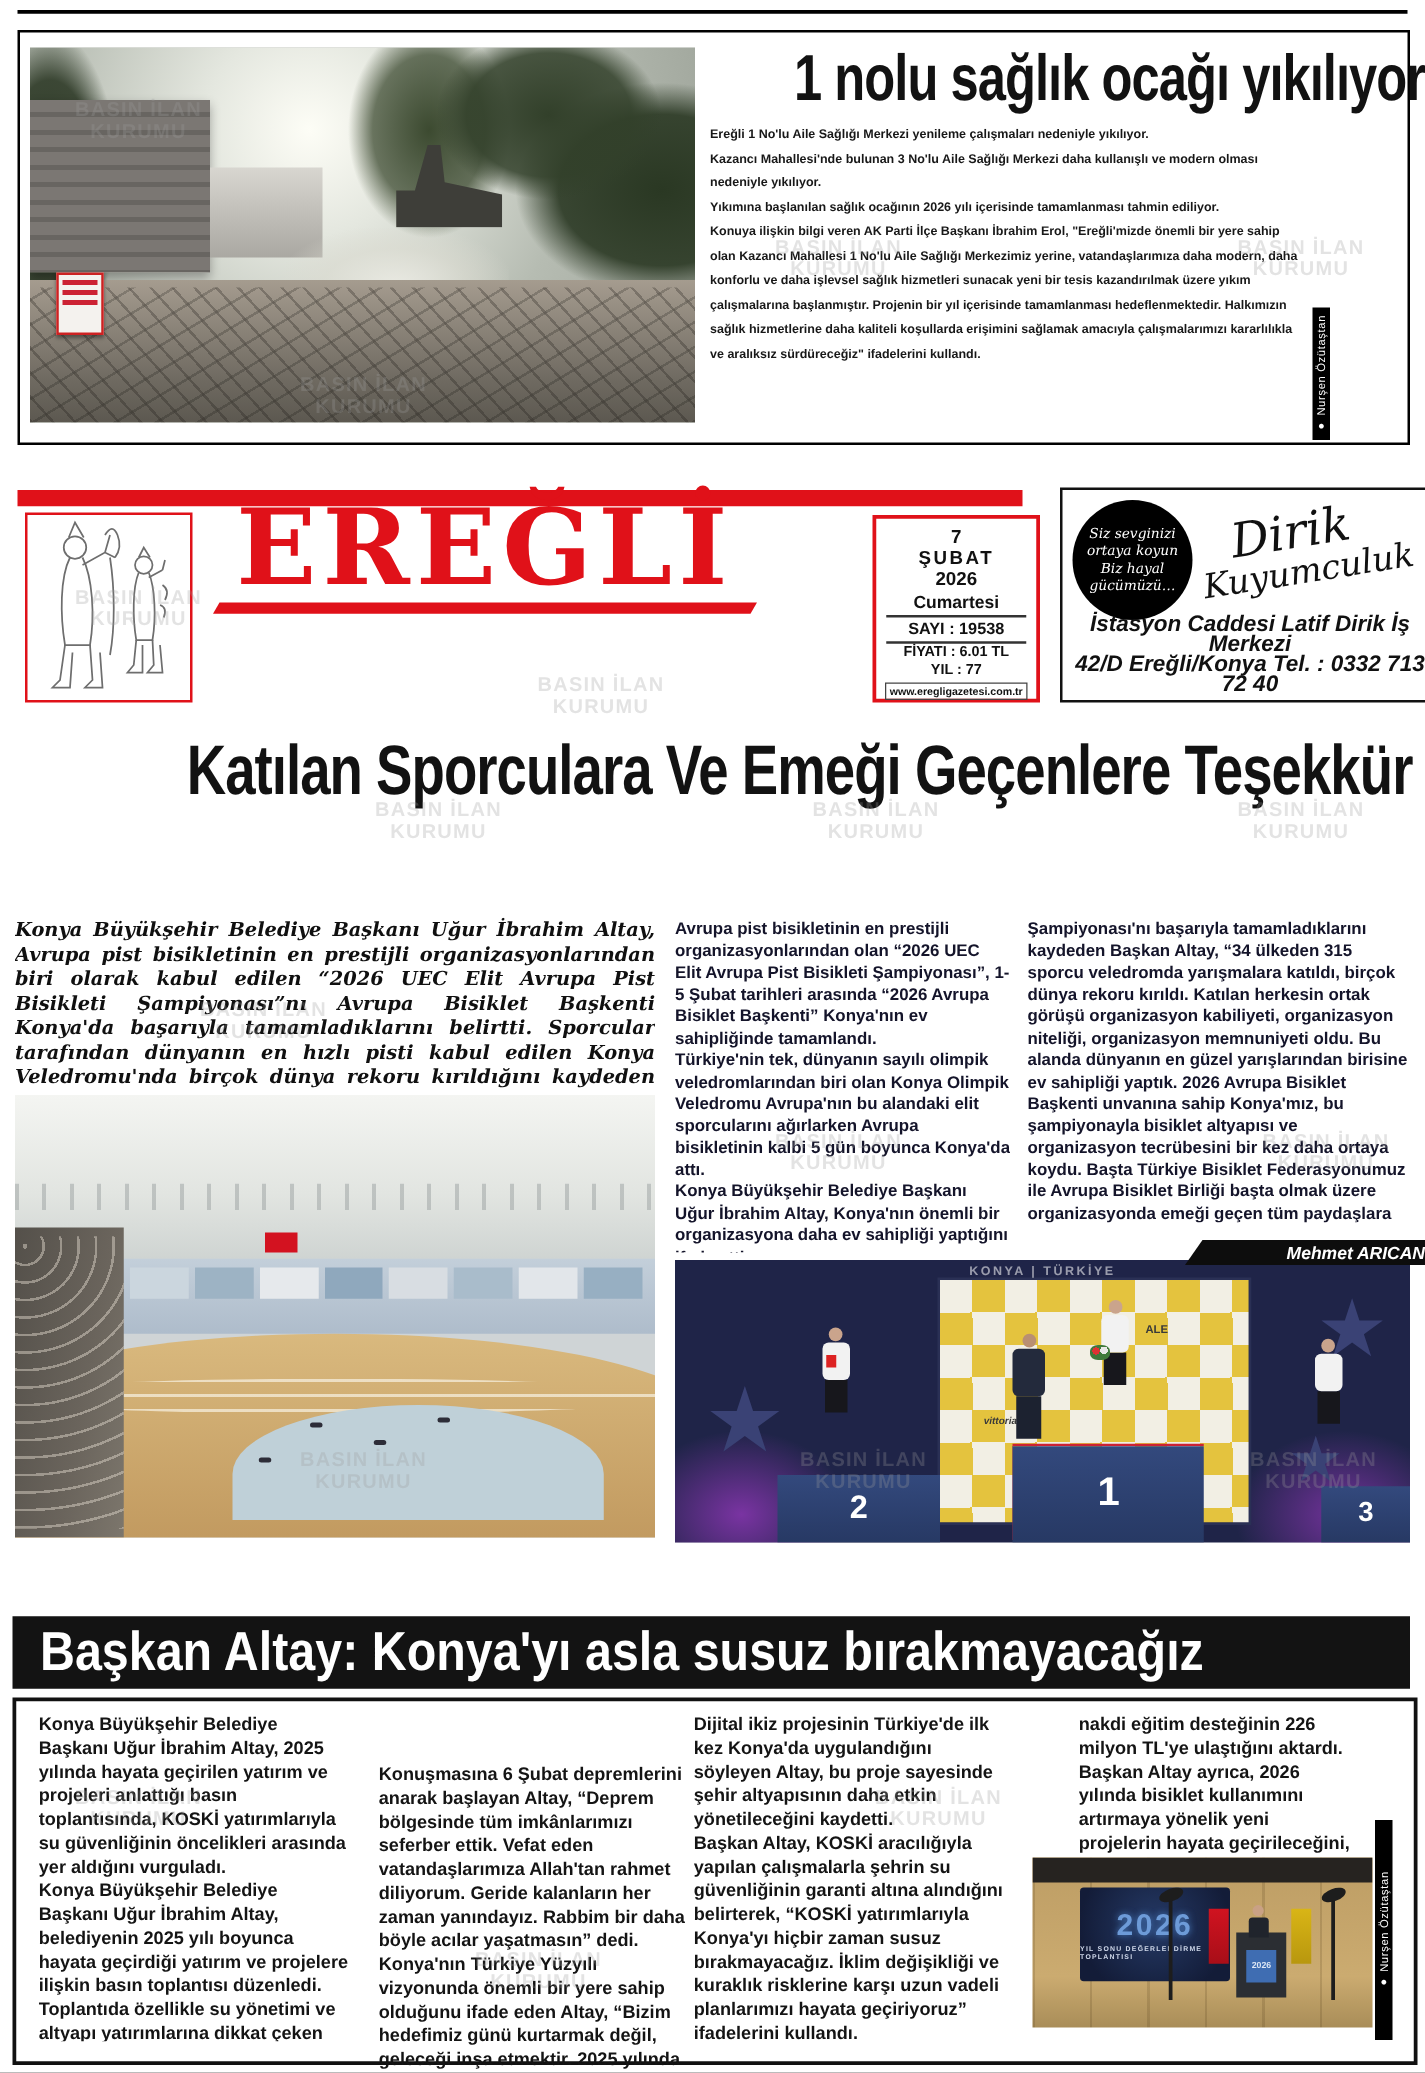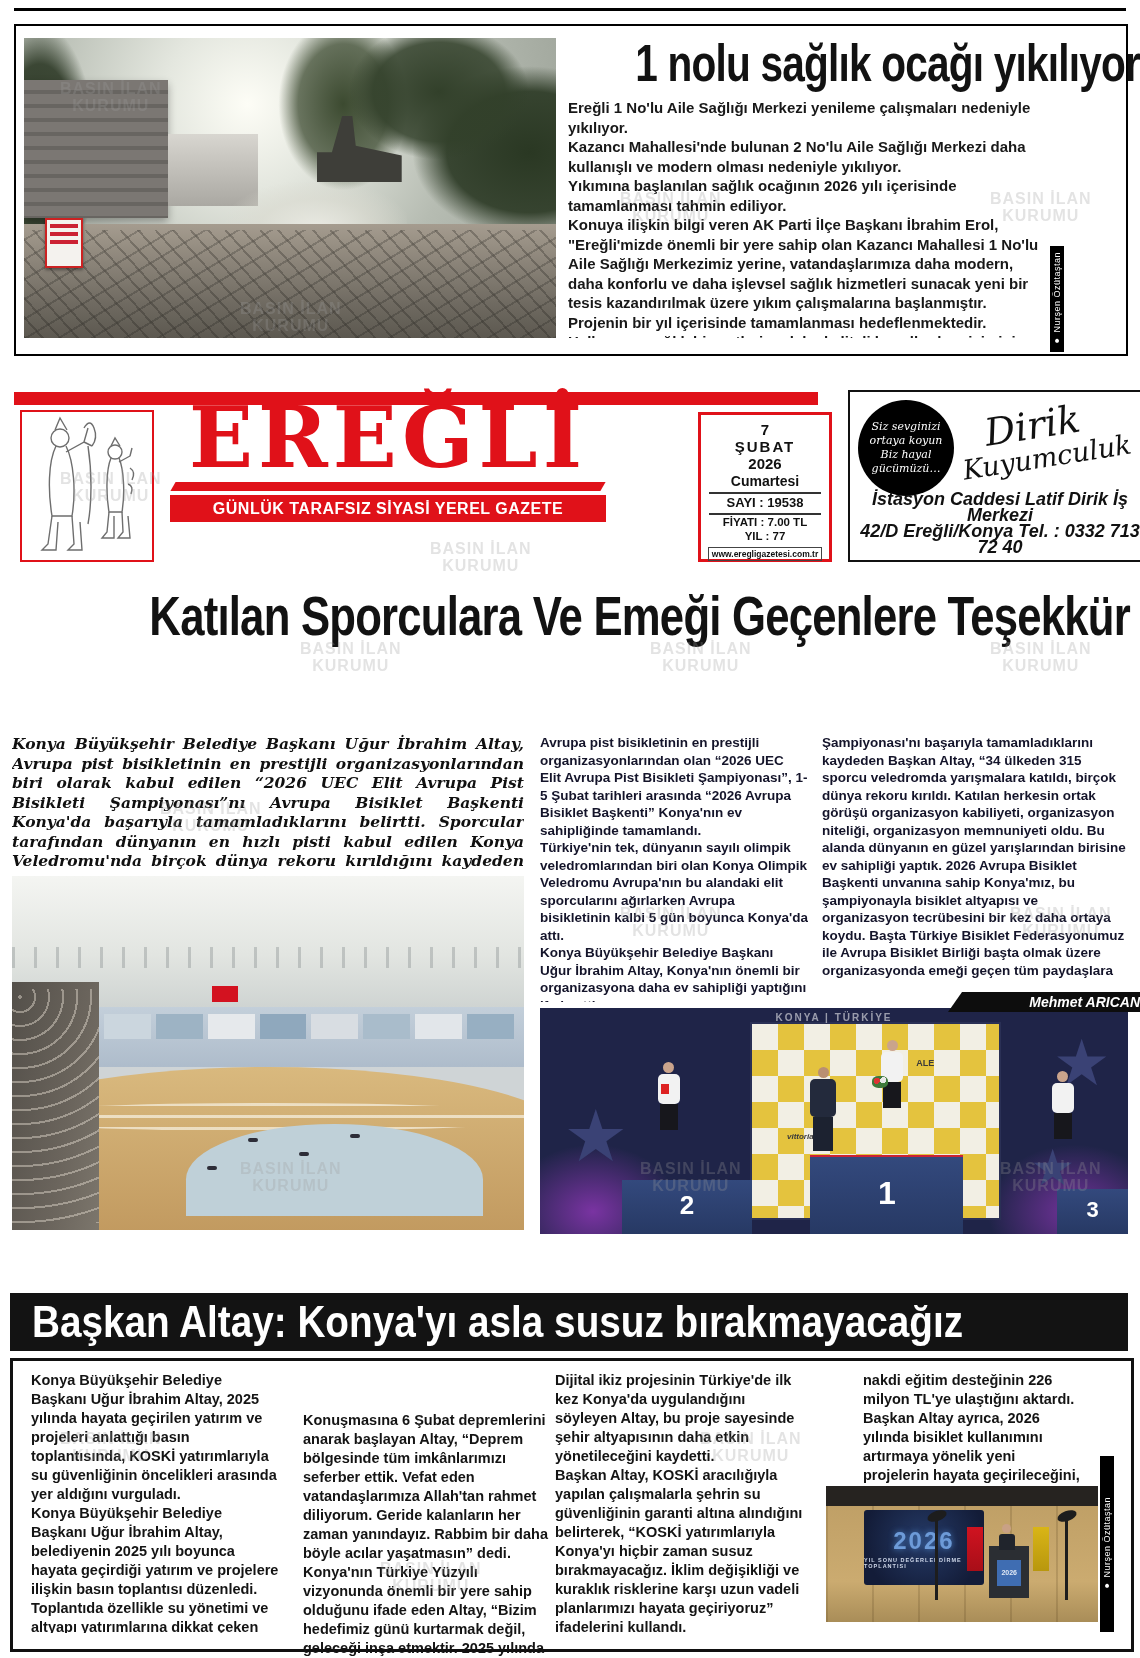--- a/index.html
+++ b/index.html
@@ -34,21 +34,21 @@
       repeating-linear-gradient(48deg,rgba(30,28,24,.5) 0 2px,transparent 2px 13px),
       repeating-linear-gradient(-31deg,rgba(25,25,22,.4) 0 2px,transparent 2px 17px);}
   .demo-sign{position:absolute;left:4%;top:60%;width:34px;height:46px;background:#f4f2ee;border:2px solid #c22;
       box-shadow:0 2px 3px rgba(0,0,0,.4);}
   .demo-sign i{display:block;height:4px;margin:4px 3px 0;background:#c23;}
   .top-headline-wrap{left:548px;top:8px;width:560px;text-align:center;}
   .hl-cond{display:inline-block;font-weight:700;color:#121212;transform:scaleX(.78);transform-origin:center;
       letter-spacing:-1px;white-space:nowrap;}
   .top-headline-wrap .hl-cond{font-size:52px;line-height:58px;}
   .top-body{left:552px;top:72px;width:478px;height:240px;overflow:hidden;
-      font-size:15px;line-height:19.5px;font-weight:700;color:#181818;}
+      font-size:10px;line-height:19.5px;font-weight:700;color:#181818;}
   .top-body p{margin:0;}
   .vcred{background:#000;color:#fff;writing-mode:vertical-rl;transform:rotate(180deg);
       font-size:9px;letter-spacing:.5px;padding:5px 2px;text-align:center;z-index:40;}
   
   .red{background:#e01119;}
   .mast-bar{left:14px;top:392px;width:804px;height:13px;}
   .hittite{left:20px;top:410px;width:130px;height:148px;border:2px solid #e01119;background:#fff;}
   .logo-wrap{left:158px;top:394px;width:460px;text-align:center;}
   .logo-title{font-family:"DejaVu Serif",serif;font-weight:700;font-size:84px;line-height:88px;
       color:#e01119;letter-spacing:5px;}
@@ -195,21 +195,21 @@
           <i></i>
           <i></i>
           <i></i>
         </div>
     </div>
     <div class="abs top-headline-wrap">
       <span class="hl-cond">1 nolu sağlık ocağı yıkılıyor</span>
     </div>
     <div class="abs top-body">
       <p>Ereğli 1 No'lu Aile Sağlığı Merkezi yenileme çalışmaları nedeniyle yıkılıyor.</p>
-      <p>Kazancı Mahallesi'nde bulunan 2 No'lu Aile Sağlığı Merkezi daha kullanışlı ve modern olması nedeniyle yıkılıyor.</p>
+      <p>Kazancı Mahallesi'nde bulunan 3 No'lu Aile Sağlığı Merkezi daha kullanışlı ve modern olması nedeniyle yıkılıyor.</p>
       <p>Yıkımına başlanılan sağlık ocağının 2026 yılı içerisinde tamamlanması tahmin ediliyor.</p>
       <p>Konuya ilişkin bilgi veren AK Parti İlçe Başkanı İbrahim Erol, "Ereğli'mizde önemli bir yere sahip olan Kazancı Mahallesi 1 No'lu Aile Sağlığı Merkezimiz yerine, vatandaşlarımıza daha modern, daha konforlu ve daha işlevsel sağlık hizmetleri sunacak yeni bir tesis kazandırılmak üzere yıkım çalışmalarına başlanmıştır. Projenin bir yıl içerisinde tamamlanması hedeflenmektedir. Halkımızın sağlık hizmetlerine daha kaliteli koşullarda erişimini sağlamak amacıyla çalışmalarımızı kararlılıkla ve aralıksız sürdüreceğiz" ifadelerini kullandı.</p>
     </div>
     <div class="abs vcred" style="left:1034px;top:220px;height:96px;">● Nurşen Özütaştan</div>
   </div>
 
   <div class="abs red mast-bar"></div>
 
   <div class="abs hittite">
     <svg width="126" height="144" viewBox="0 0 126 144">
@@ -229,32 +229,31 @@
         <path d="M100 100 L101 120 L96 126 L108 126 L106 104"></path>
         <path d="M97 50 L108 44 M108 44 L110 36"></path>
         <path d="M108 56 q6 4 2 12 M106 72 q6 2 3 10"></path>
       </g>
     </svg>
   </div>
 
   <div class="abs logo-wrap">
     <div class="logo-title">EREĞLİ</div>
     <div class="logo-underline"></div>
-    <div class="logo-band">GÜNLÜK TARAFSIZ SİYASİ YEREL GAZETE</div>
   </div>
 
   <div class="abs datebox">
     <div class="d1">7</div>
     <div class="d2">ŞUBAT</div>
     <div class="d3">2026</div>
     <div class="d4">Cumartesi</div>
     <div class="sep"></div>
     <div class="d5">SAYI : 19538</div>
     <div class="sep"></div>
-    <div class="d6">FİYATI : 7.00 TL</div>
+    <div class="d6">FİYATI : 6.01 TL</div>
     <div class="d7">YIL : 77</div>
     <span class="site">www.eregligazetesi.com.tr</span>
   </div>
 
   <div class="abs adbox">
     <div class="ad-circle">
       <span style="white-space:pre-line;">Siz sevginizi
 ortaya koyun
 Biz hayal
 gücümüzü…</span>

